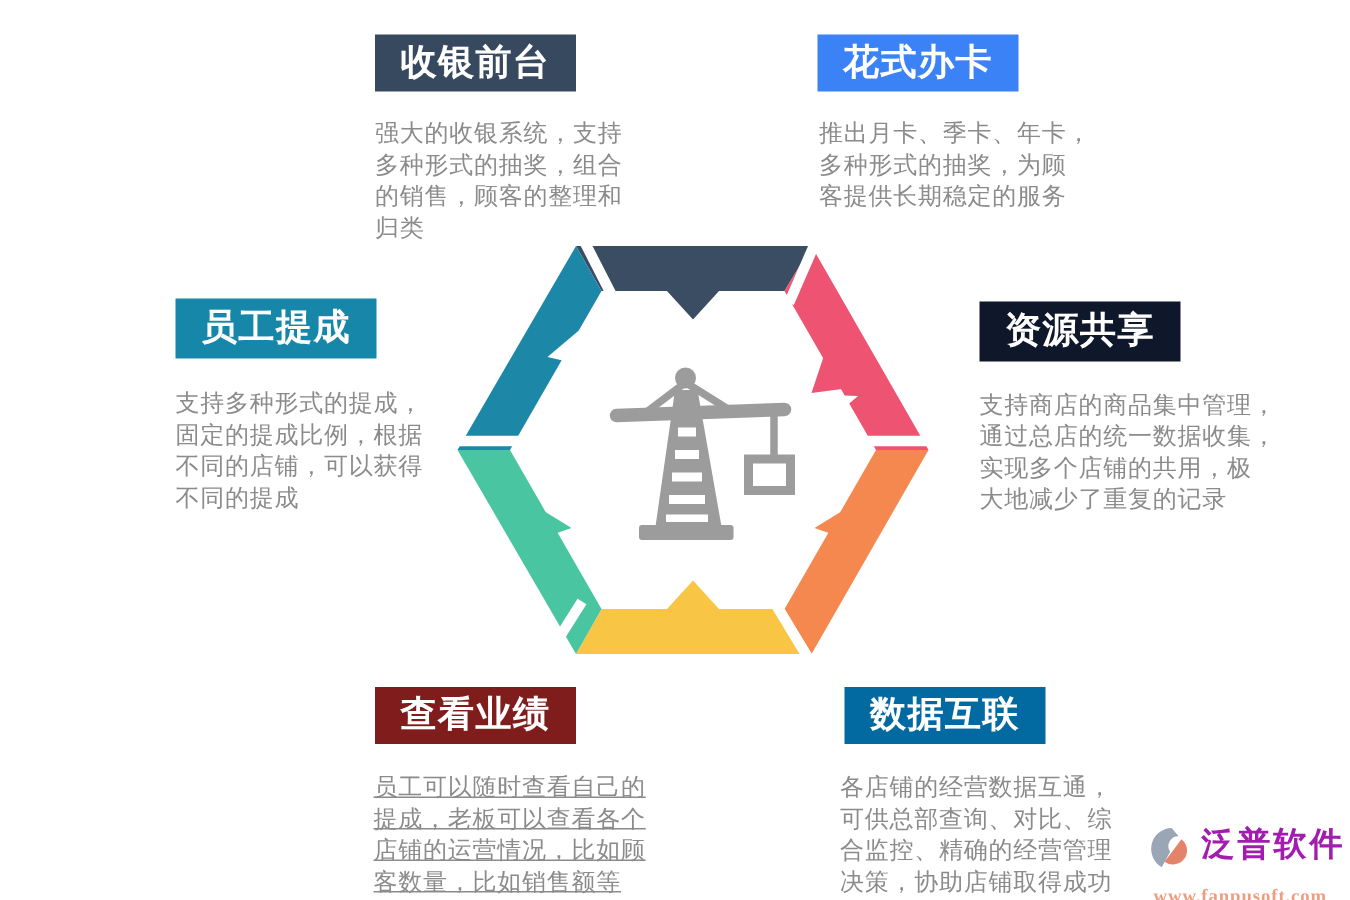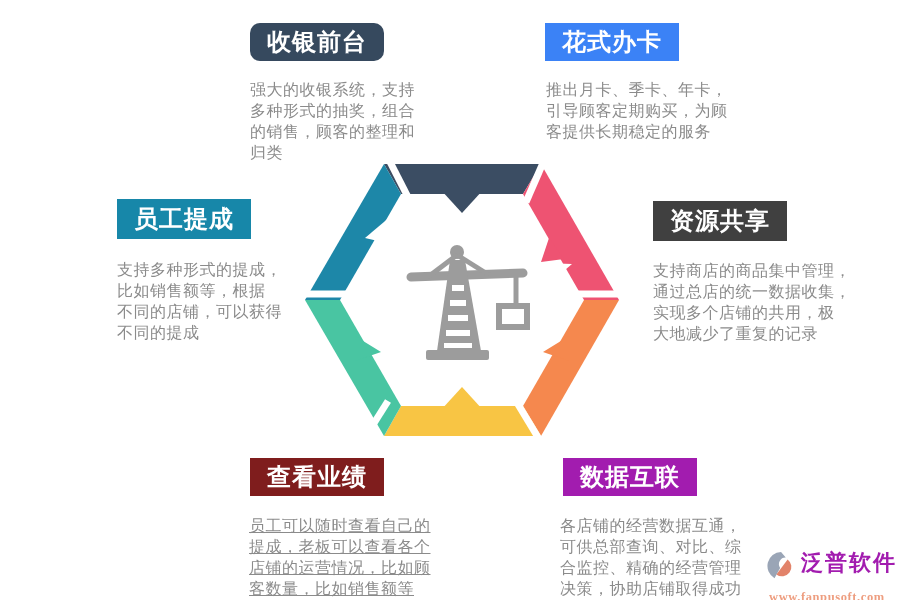--- a/index.html
+++ b/index.html
@@ -10,26 +10,26 @@
   .hex-svg{position:absolute;left:0;top:0;width:900px;height:600px;}
   .panel-title{
     position:absolute;display:inline-block;color:#ffffff;font-weight:bold;
     font-size:24px;line-height:38px;height:38px;padding:0 17px;white-space:nowrap;
     letter-spacing:1px;
   }
   .panel-body{
     position:absolute;color:#8b8b8b;font-size:16px;line-height:21px;
     white-space:pre;letter-spacing:0.5px;margin-top:13px;
   }
-  .bg-cashier{background:#36495e;border-radius:10px;}
+  .bg-cashier{background:#36495e;}
   .bg-card{background:#3b82f6;}
   .bg-commission{background:#1787a9;text-align:center;}
-  .bg-resource{background:#404040;}
+  .bg-resource{background:#0f172a;}
   .bg-performance{background:#7f1d1d;}
-  .bg-data{background:#a21caf;}
+  .bg-data{background:#0369a1;}
   .t-cashier{left:250px;top:23px;}
   .b-cashier{left:250px;top:66px;}
   .t-card{left:545px;top:23px;}
   .b-card{left:546px;top:66px;}
   .t-commission{left:117px;top:199px;line-height:40px;height:40px;}
   .b-commission{left:117px;top:246px;}
   .t-resource{left:653px;top:201px;line-height:40px;height:40px;}
   .b-resource{left:653px;top:247px;}
   .t-performance{left:250px;top:458px;}
   .b-performance{left:249px;top:502px;text-decoration:underline;}
@@ -98,26 +98,26 @@
   </svg>
 
   <div class="panel-title bg-cashier t-cashier">收银前台</div>
   <div class="panel-body b-cashier">强大的收银系统，支持
 多种形式的抽奖，组合
 的销售，顾客的整理和
 归类</div>
 
   <div class="panel-title bg-card t-card">花式办卡</div>
   <div class="panel-body b-card">推出月卡、季卡、年卡，
-引导顾客定期购买，为顾
+多种形式的抽奖，为顾
 客提供长期稳定的服务</div>
 
   <div class="panel-title bg-commission t-commission">员工提成</div>
   <div class="panel-body b-commission">支持多种形式的提成，
-比如销售额等，根据
+固定的提成比例，根据
 不同的店铺，可以获得
 不同的提成</div>
 
   <div class="panel-title bg-resource t-resource">资源共享</div>
   <div class="panel-body b-resource">支持商店的商品集中管理，
 通过总店的统一数据收集，
 实现多个店铺的共用，极
 大地减少了重复的记录</div>
 
   <div class="panel-title bg-performance t-performance">查看业绩</div>

